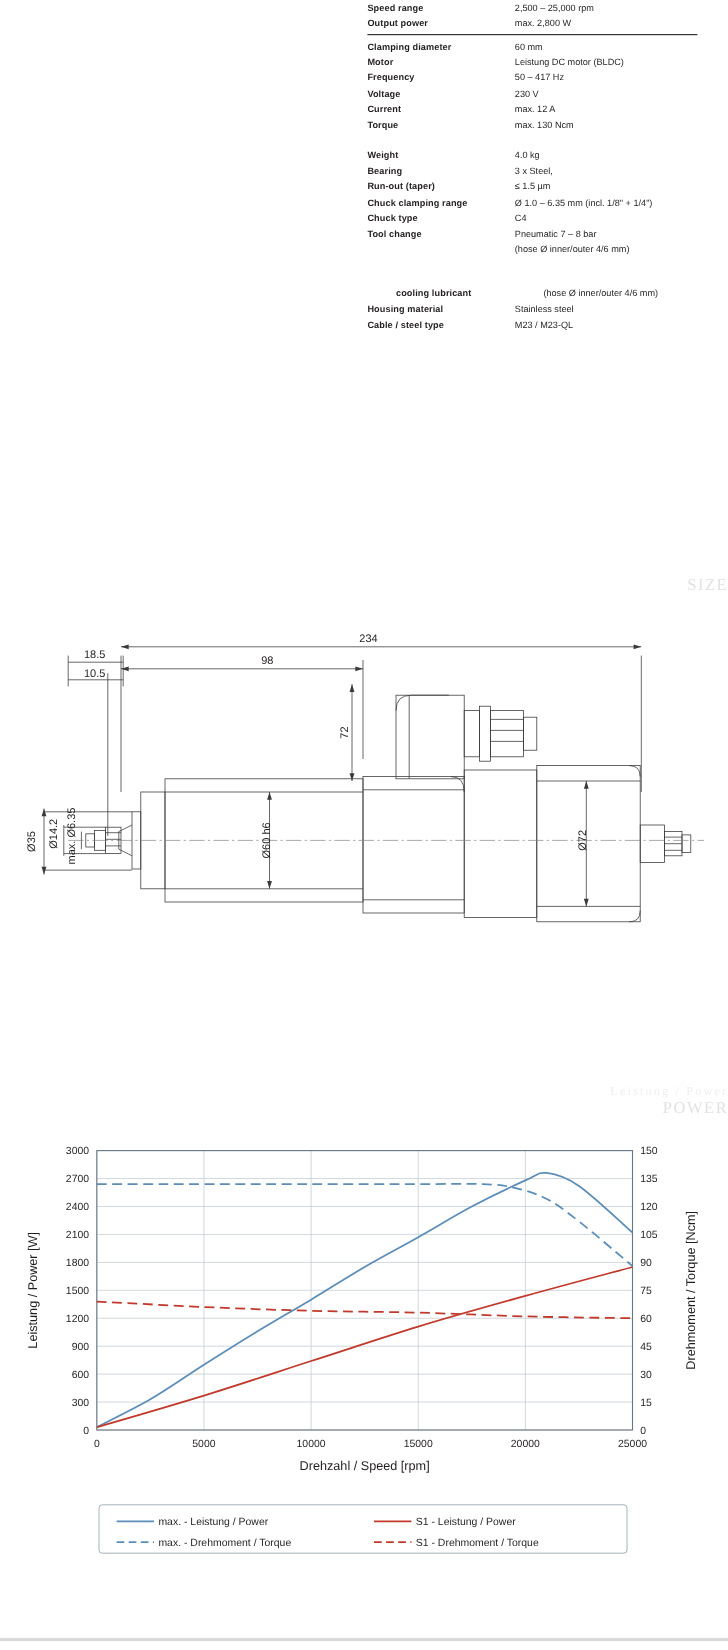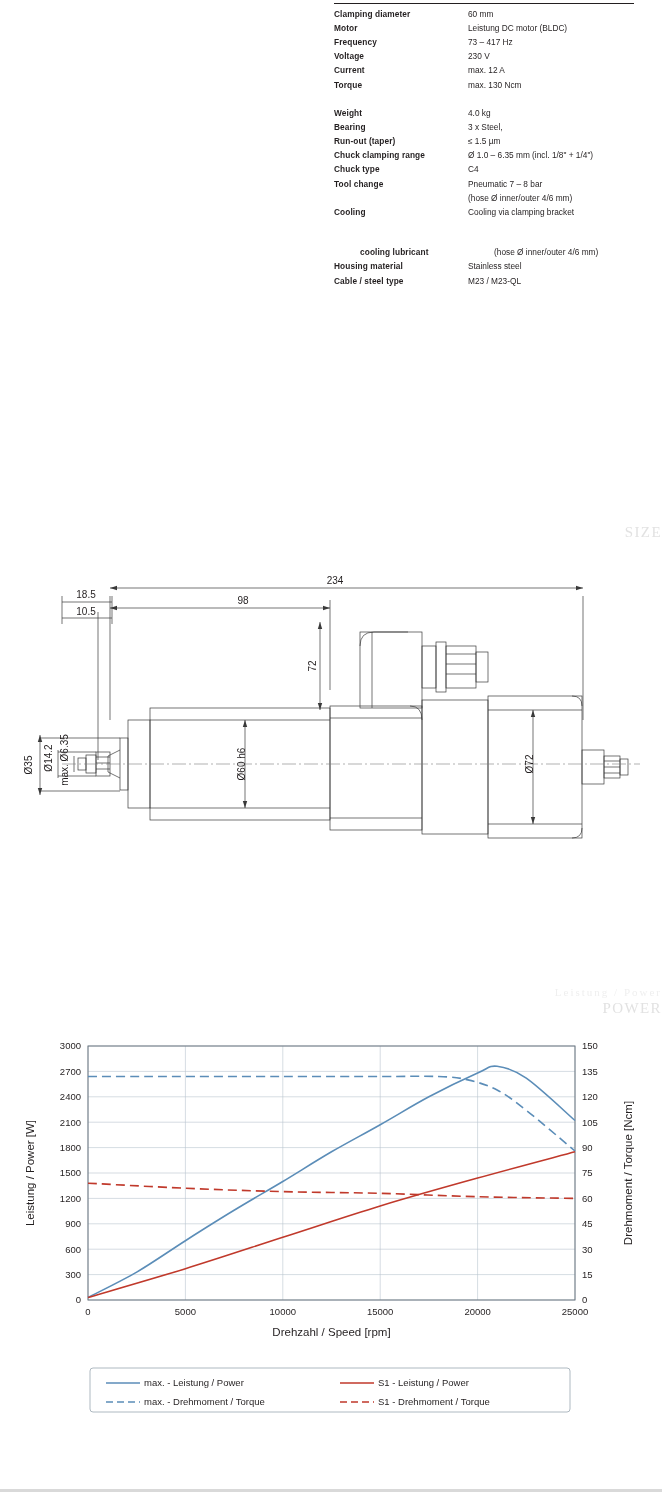--- a/index.html
+++ b/index.html
@@ -29,35 +29,45 @@
   .chart{position:absolute;left:0;top:1020px;width:662px;height:400px;}
   .chart svg{display:block;}
 
   .bottomline{position:absolute;left:0;top:1489px;width:662px;height:3px;background:#d9d9d9;}
 </style>
 </head>
 <body>
 
 <div class="spec">
 
+  <div>
+    <div class="row">
+      <div class="k">Speed range</div>
+      <div class="v">2,500 – 25,000 rpm</div>
+    </div>
+    <div class="row">
+      <div class="k">Output power</div>
+      <div class="v">max. 2,800 W</div>
+    </div>
+  </div>
 
   <div class="rule"></div>
 
   <div>
     <div class="row">
       <div class="k">Clamping diameter</div>
       <div class="v">60 mm</div>
     </div>
     <div class="row">
       <div class="k">Motor</div>
       <div class="v">Leistung DC motor (BLDC)</div>
     </div>
     <div class="row">
       <div class="k">Frequency</div>
-      <div class="v">73 – 417 Hz</div>
+      <div class="v">50 – 417 Hz</div>
     </div>
     <div class="row">
       <div class="k">Voltage</div>
       <div class="v">230 V</div>
     </div>
     <div class="row">
       <div class="k">Current</div>
       <div class="v">max. 12 A</div>
     </div>
     <div class="row">
@@ -89,24 +99,20 @@
       <div class="k">Chuck type</div>
       <div class="v">C4</div>
     </div>
     <div class="row">
       <div class="k">Tool change</div>
       <div class="v">Pneumatic 7 – 8 bar</div>
     </div>
     <div class="row">
       <div class="k"></div>
       <div class="v">(hose Ø inner/outer 4/6 mm)</div>
-    </div>
-    <div class="row">
-      <div class="k">Cooling</div>
-      <div class="v">Cooling via clamping bracket</div>
     </div>
   </div>
 
   <div class="gap2"></div>
 
   <div>
     <div class="row">
       <div class="k ind">cooling lubricant</div>
       <div class="v">(hose Ø inner/outer 4/6 mm)</div>
     </div>

